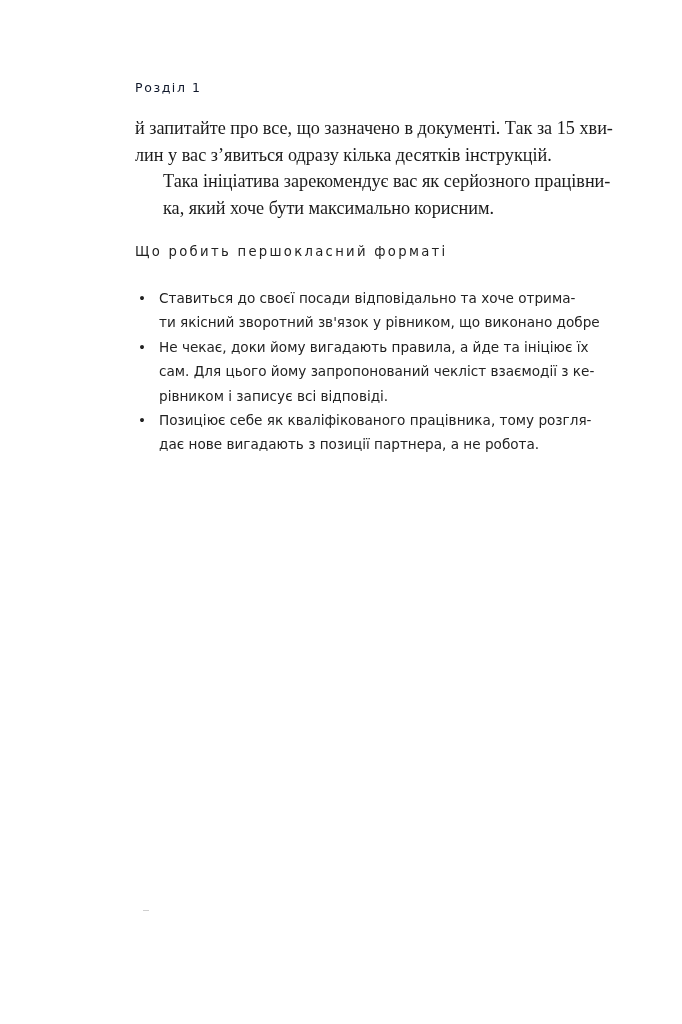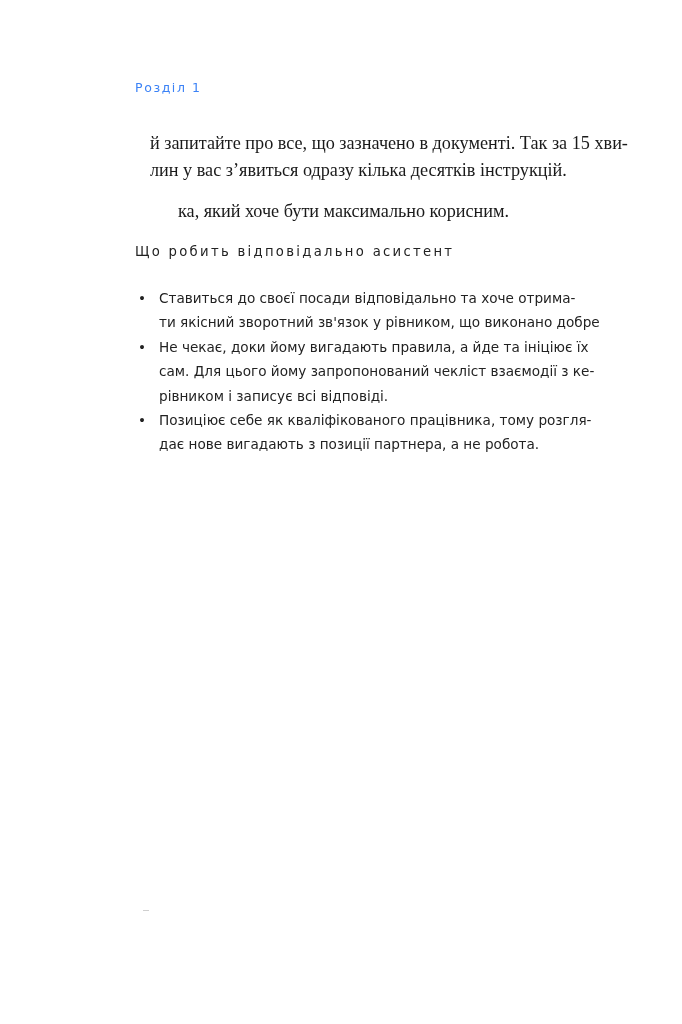--- a/index.html
+++ b/index.html
@@ -1,25 +1,25 @@
 <!DOCTYPE html>
 <html><head>
 <meta charset="utf-8">
 <style>
   html, body { margin:0; padding:0; background:#ffffff; }
   body { width:682px; height:1024px; position:relative; overflow:hidden; color:#1a1a1a; }
   .running-head {
     position:absolute; left:135px; top:80px;
-    font-family:"DejaVu Sans", sans-serif; font-size:12.5px; letter-spacing:1.6px; color:#3b82f6;
+    font-family:"DejaVu Sans", sans-serif; font-size:12.5px; letter-spacing:1.6px; color:#0f172a;
   }
   .body-text {
     position:absolute; left:135px; top:115px; width:472px;
     font-family:"Liberation Serif", serif; font-size:18.2px; line-height:26.5px; color:#1a1a1a;
   }
-  .body-text p { margin:15px; text-align:justify; }
+  .body-text p { margin:0; text-align:justify; }
   .body-text p.indent { text-indent:28px; }
   .line { display:block; white-space:nowrap; }
   .subhead {
     position:absolute; left:135px; top:244px;
     font-family:"DejaVu Sans", sans-serif; font-size:13.2px; letter-spacing:2.3px; color:#222;
   }
   .bullets {
     position:absolute; left:135px; top:286px; width:480px; margin:0; padding:0; list-style:none;
     font-family:"DejaVu Sans", sans-serif; font-size:13.6px; line-height:24.4px; color:#222;
   }
@@ -36,25 +36,26 @@
 <div>
 
   <div class="running-head">Розділ 1</div>
 
   <div class="body-text">
     <p>
       <span class="line">й запитайте про все, що зазначено в документі. Так за 15 хви-</span>
       <span class="line">лин у вас з’явиться одразу кілька десятків інструкцій.</span>
     </p>
     <p class="indent">
+      <span class="line" style="display:inline">Така ініціатива зарекомендує вас як серйозного працівни-</span>
       <span class="line">ка, який хоче бути максимально корисним.</span>
     </p>
   </div>
 
-  <div class="subhead">Що робить відповідально асистент</div>
+  <div class="subhead">Що робить першокласний форматі</div>
 
   <ul class="bullets">
     <li>
       <span class="dot">•</span>
       <span class="ln">Ставиться до своєї посади відповідально та хоче отрима-</span>
       <span class="ln">ти якісний зворотний зв'язок у рівником, що виконано добре</span>
     </li>
     <li>
       <span class="dot">•</span>
       <span class="ln">Не чекає, доки йому вигадають правила, а йде та ініціює їх</span>

